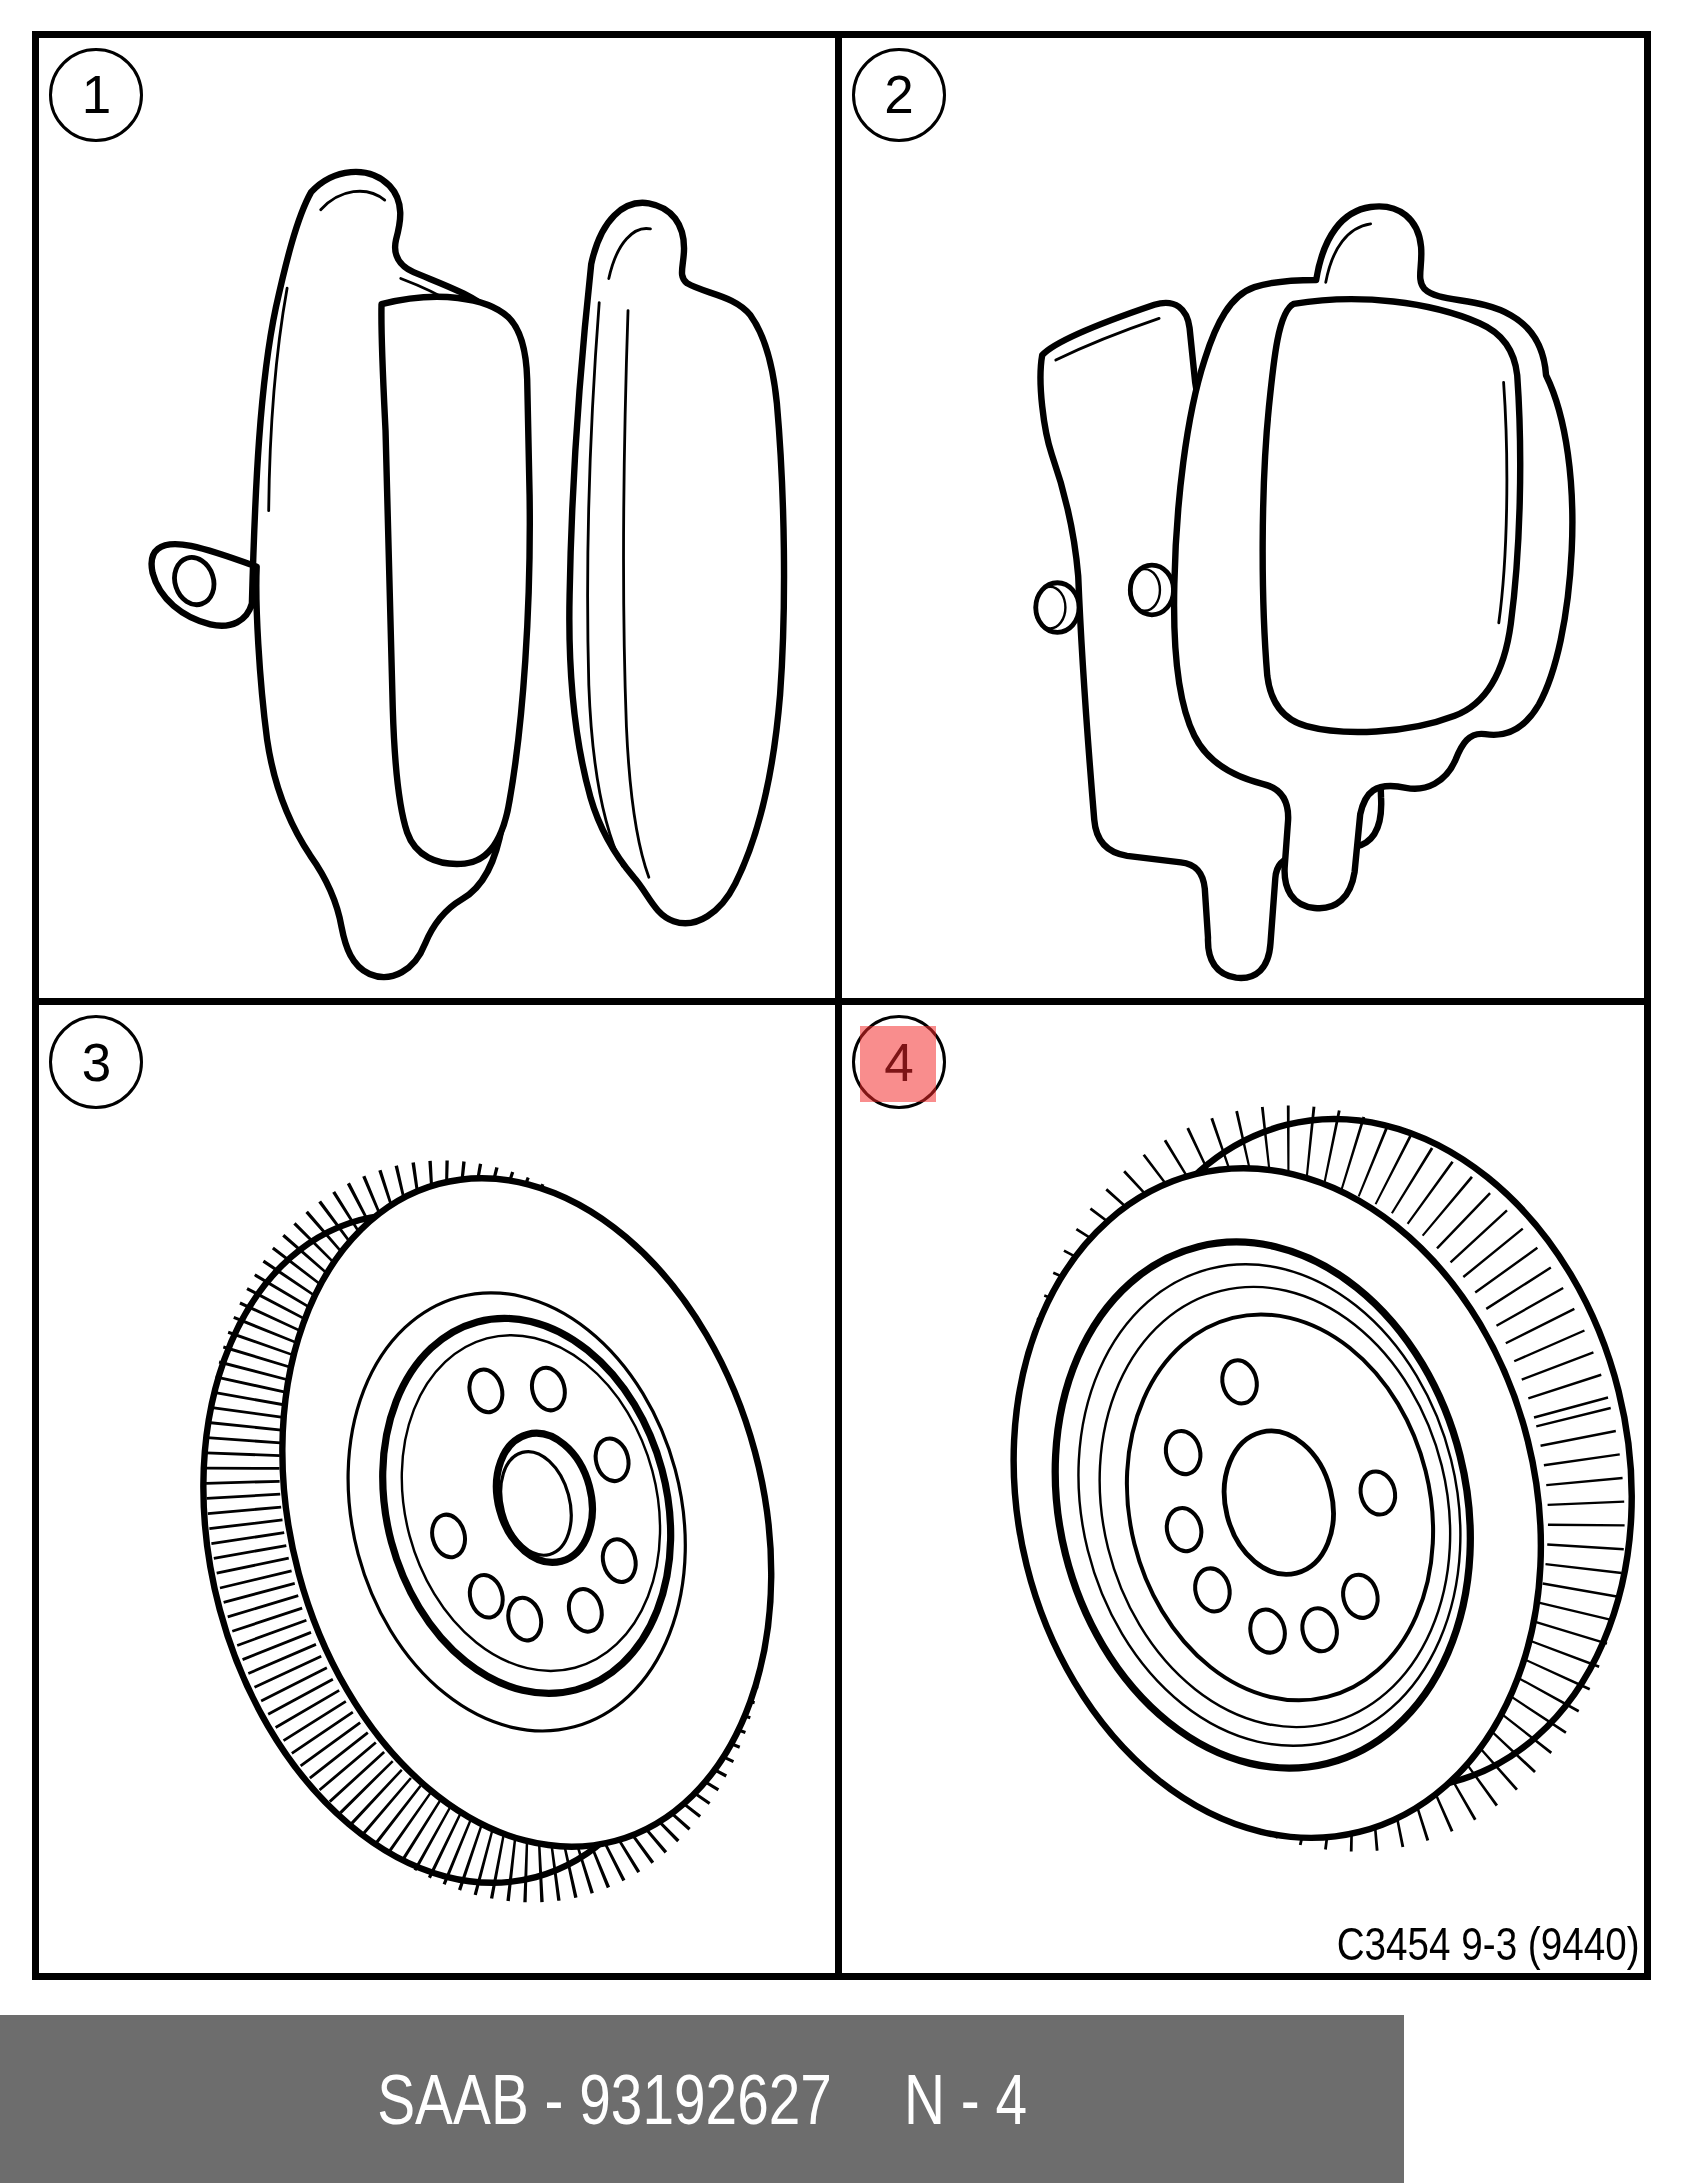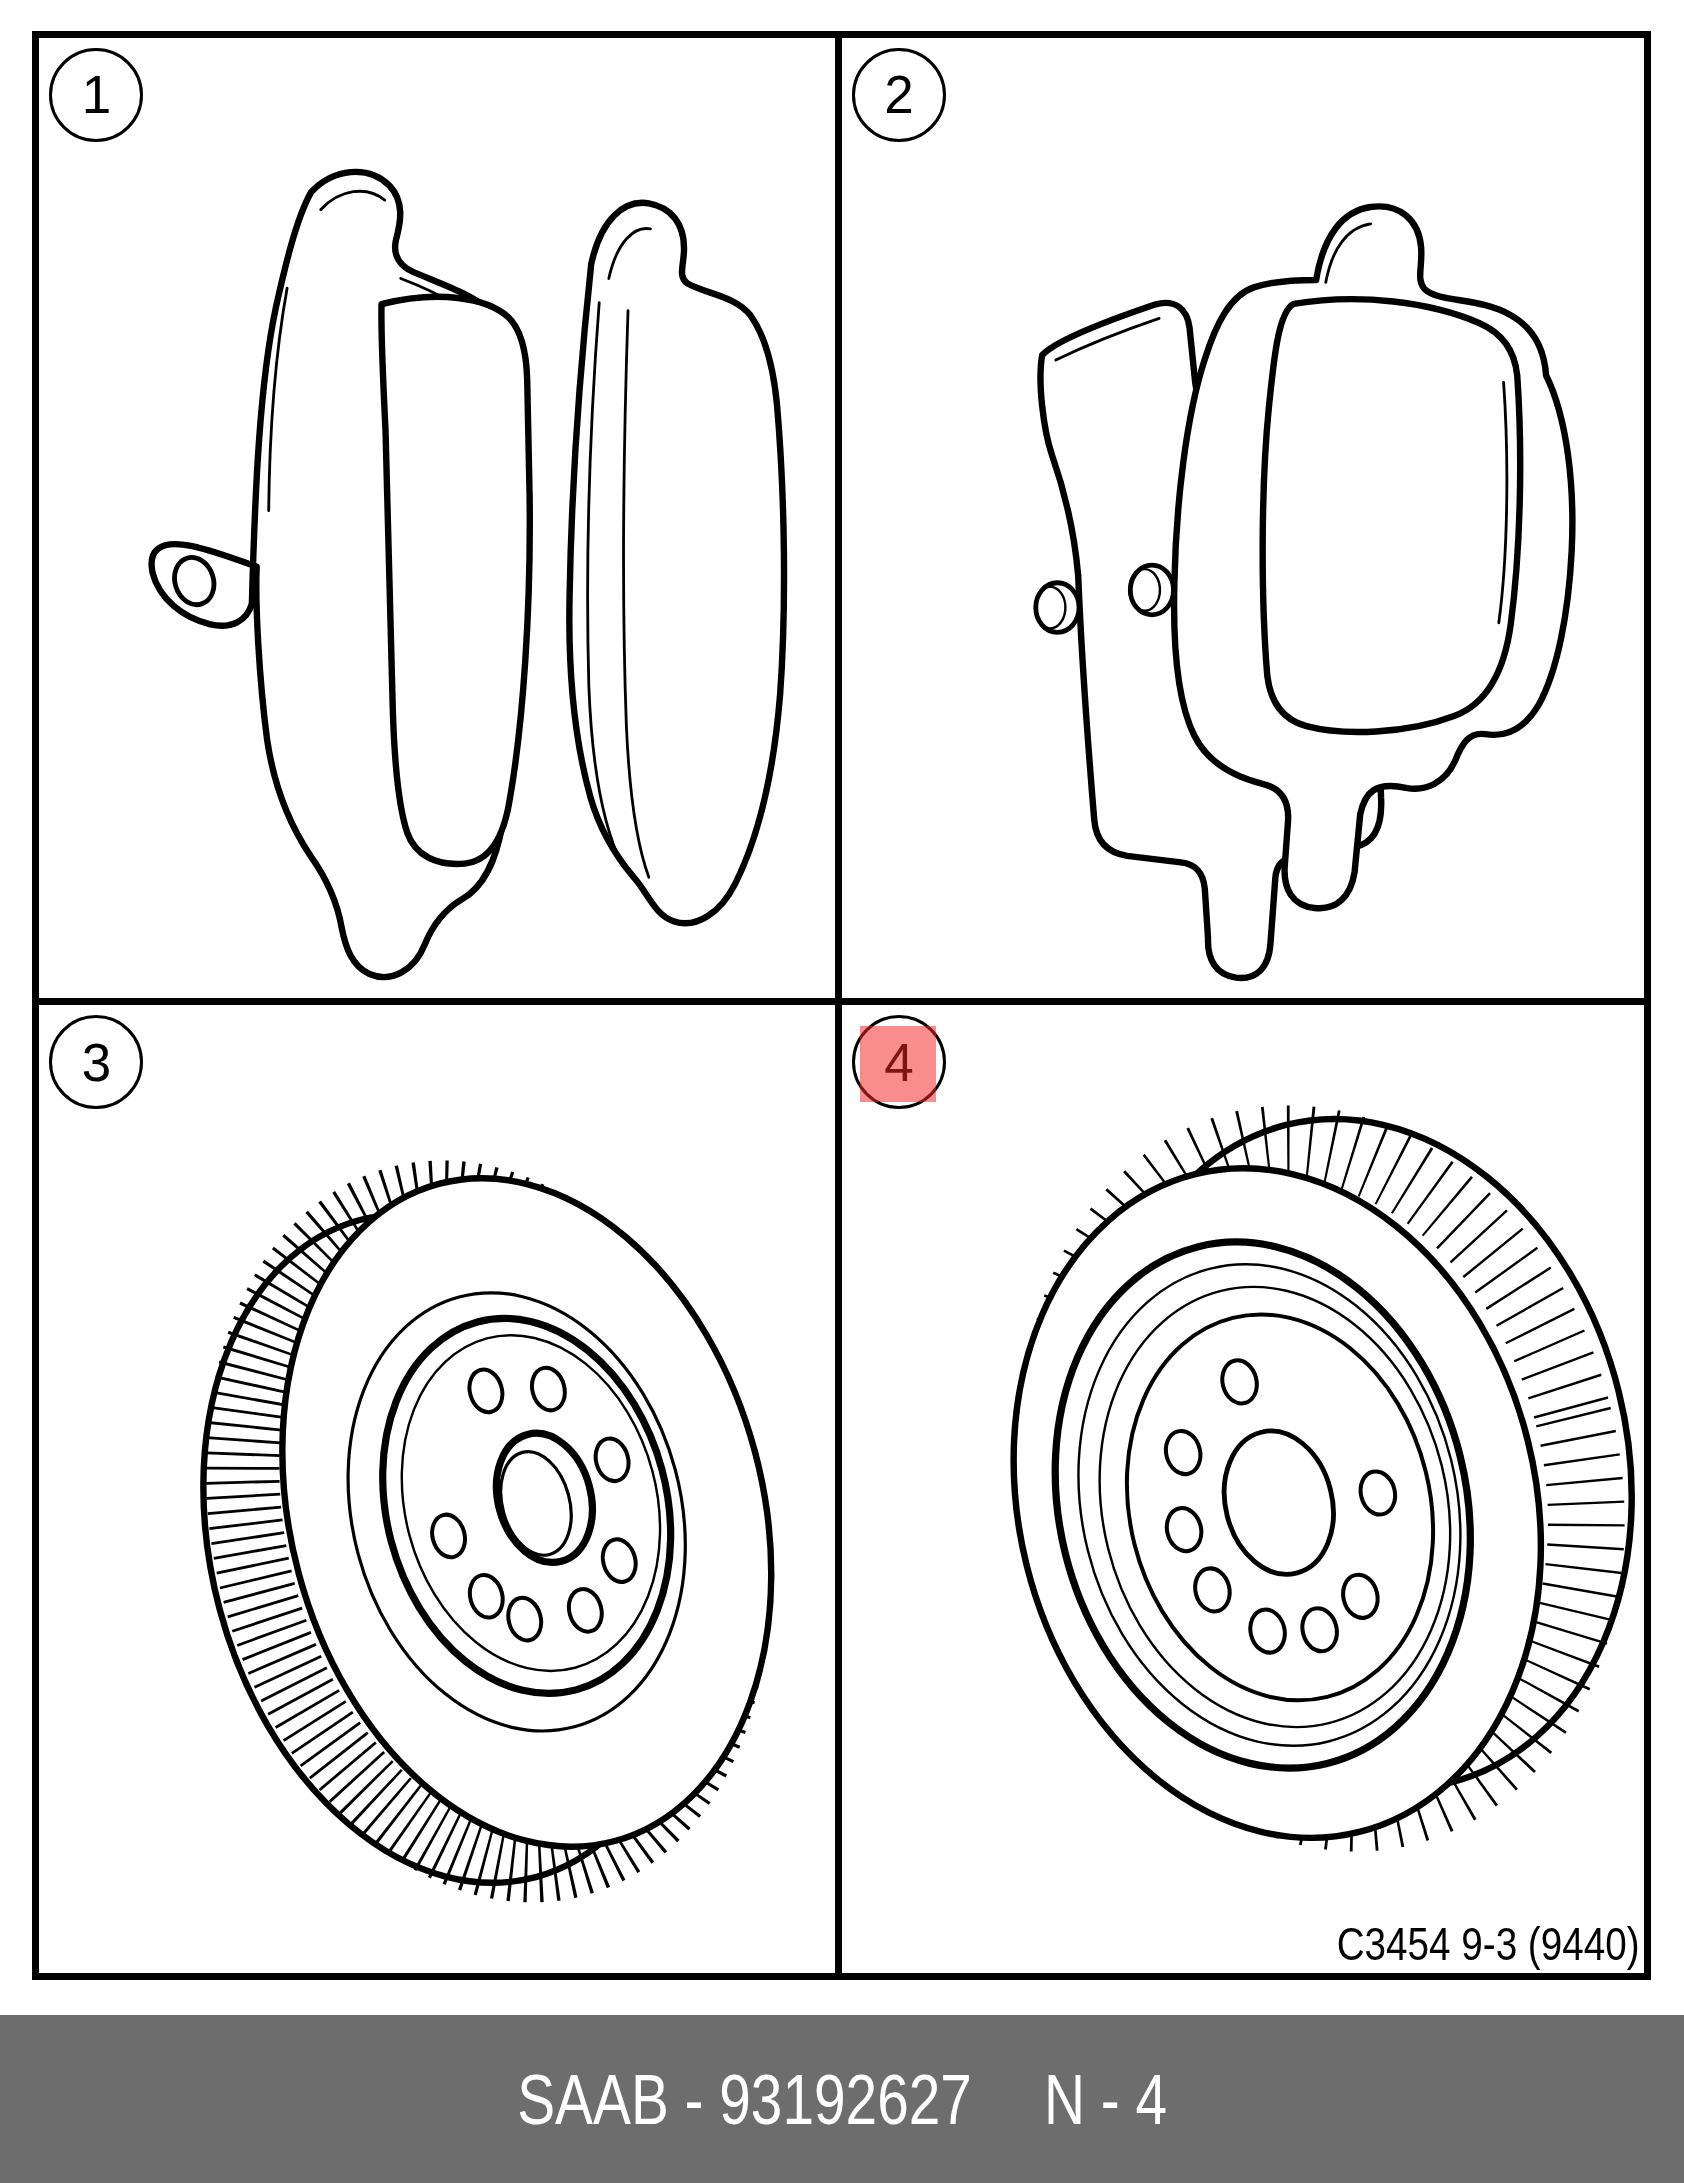--- a/index.html
+++ b/index.html
@@ -15,21 +15,21 @@
   .art{position:absolute;left:0;top:0;width:100%;height:100%;}
   .badge{position:absolute;left:10.4px;top:10.4px;width:88px;height:88px;
          border:3.2px solid #000;border-radius:50%;
          display:flex;align-items:center;justify-content:center;}
   .badge-num{position:relative;z-index:2;font-size:53px;line-height:1;color:#000;}
   .p4 .badge-num{color:#7d1416;}
   .hl{position:absolute;left:4.8px;top:8px;width:76px;height:76px;
       background:rgba(243,40,40,0.53);z-index:1;}
   .code{position:absolute;right:4.8px;bottom:1.6px;font-size:46px;white-space:nowrap;
         transform:scaleX(0.84);transform-origin:right bottom;}
-  .footer{position:absolute;left:0;top:2015px;width:1684px;height:168px;background:#6d6d6d;
+  .footer{position:absolute;left:0;top:2015px;width:1404px;height:168px;background:#6d6d6d;
           display:flex;align-items:center;justify-content:center;color:#fff;}
   .footer-inner{display:flex;gap:90px;font-size:71px;line-height:1;
                 transform:scaleX(0.80);transform-origin:center;white-space:nowrap;}
   svg path, svg ellipse{vector-effect:none;}
 </style>
 </head>
 <body>
 
 <div class="page">
 

